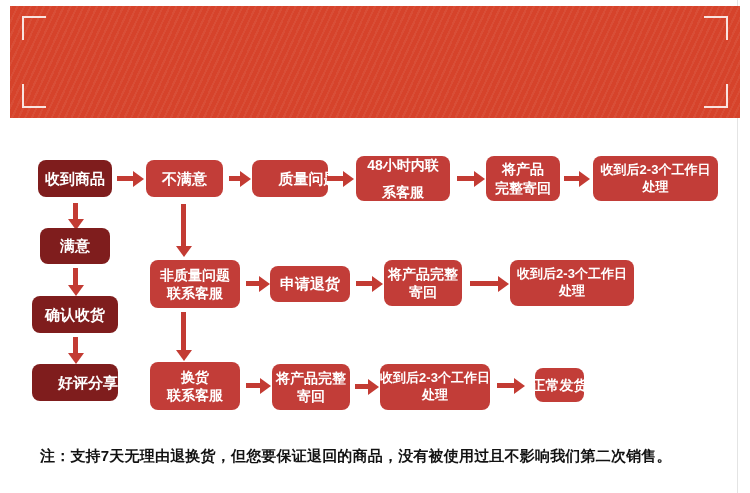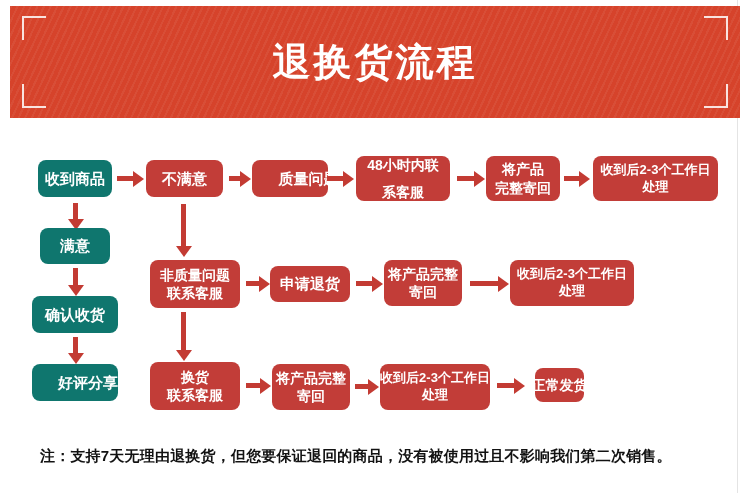--- a/index.html
+++ b/index.html
@@ -24,21 +24,21 @@
   .corner.bl { left:12px;  bottom:10px; border-left:2px solid rgba(255,255,255,.85); border-bottom:2px solid rgba(255,255,255,.85); }
   .corner.br { right:12px; bottom:10px; border-right:2px solid rgba(255,255,255,.85); border-bottom:2px solid rgba(255,255,255,.85); }
 
   
   .node {
     position:absolute; background:#c23d38; color:#fff; font-weight:bold;
     border-radius:8px; display:flex; flex-direction:column;
     align-items:center; justify-content:center; text-align:center;
     font-size:15px; line-height:1.3; white-space:nowrap;
   }
-  .node.dark  { background:#0f766e; }
+  .node.dark  { background:#7f1d1d; }
   .node.f14   { font-size:14px; }
   .node.f13   { font-size:13px; }
   .node span  { display:block; }
 
   
   .ar { position:absolute; height:5px; background:#c33b33; }
   .ar::after {
     content:""; position:absolute; left:100%; top:50%; transform:translateY(-50%);
     width:0; height:0; border-top:8px solid transparent; border-bottom:8px solid transparent;
     border-left:11px solid #c33b33;
@@ -59,21 +59,20 @@
 </head>
 <body>
 
 <div class="edge-line"></div>
 
 <div class="banner">
   <i class="corner tl"></i>
   <i class="corner tr"></i>
   <i class="corner bl"></i>
   <i class="corner br"></i>
-  <h1>退换货流程</h1>
 </div>
 
 <div>
 
   <div class="node dark" style="left:38px; top:160px; width:74px; height:37px;">
     <span>收到商品</span>
   </div>
   <div class="ad" style="left:73px; top:203px; height:16px;"></div>
   <div class="node dark" style="left:40px; top:228px; width:70px; height:36px;">
     <span>满意</span>

